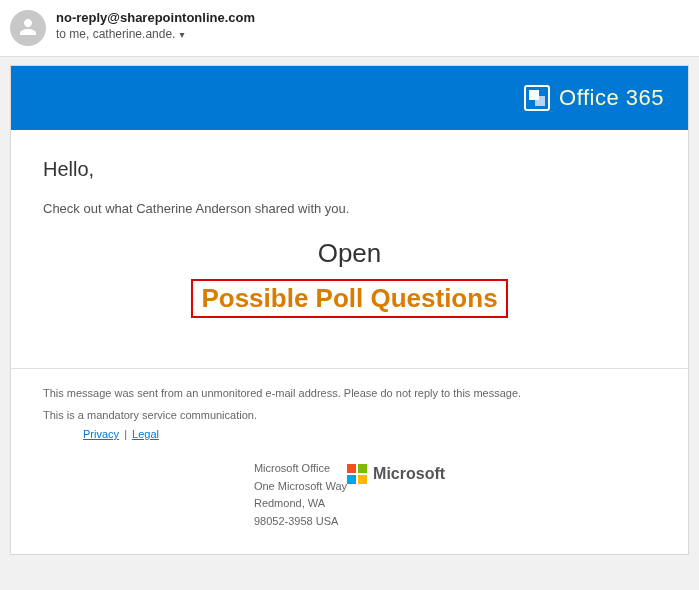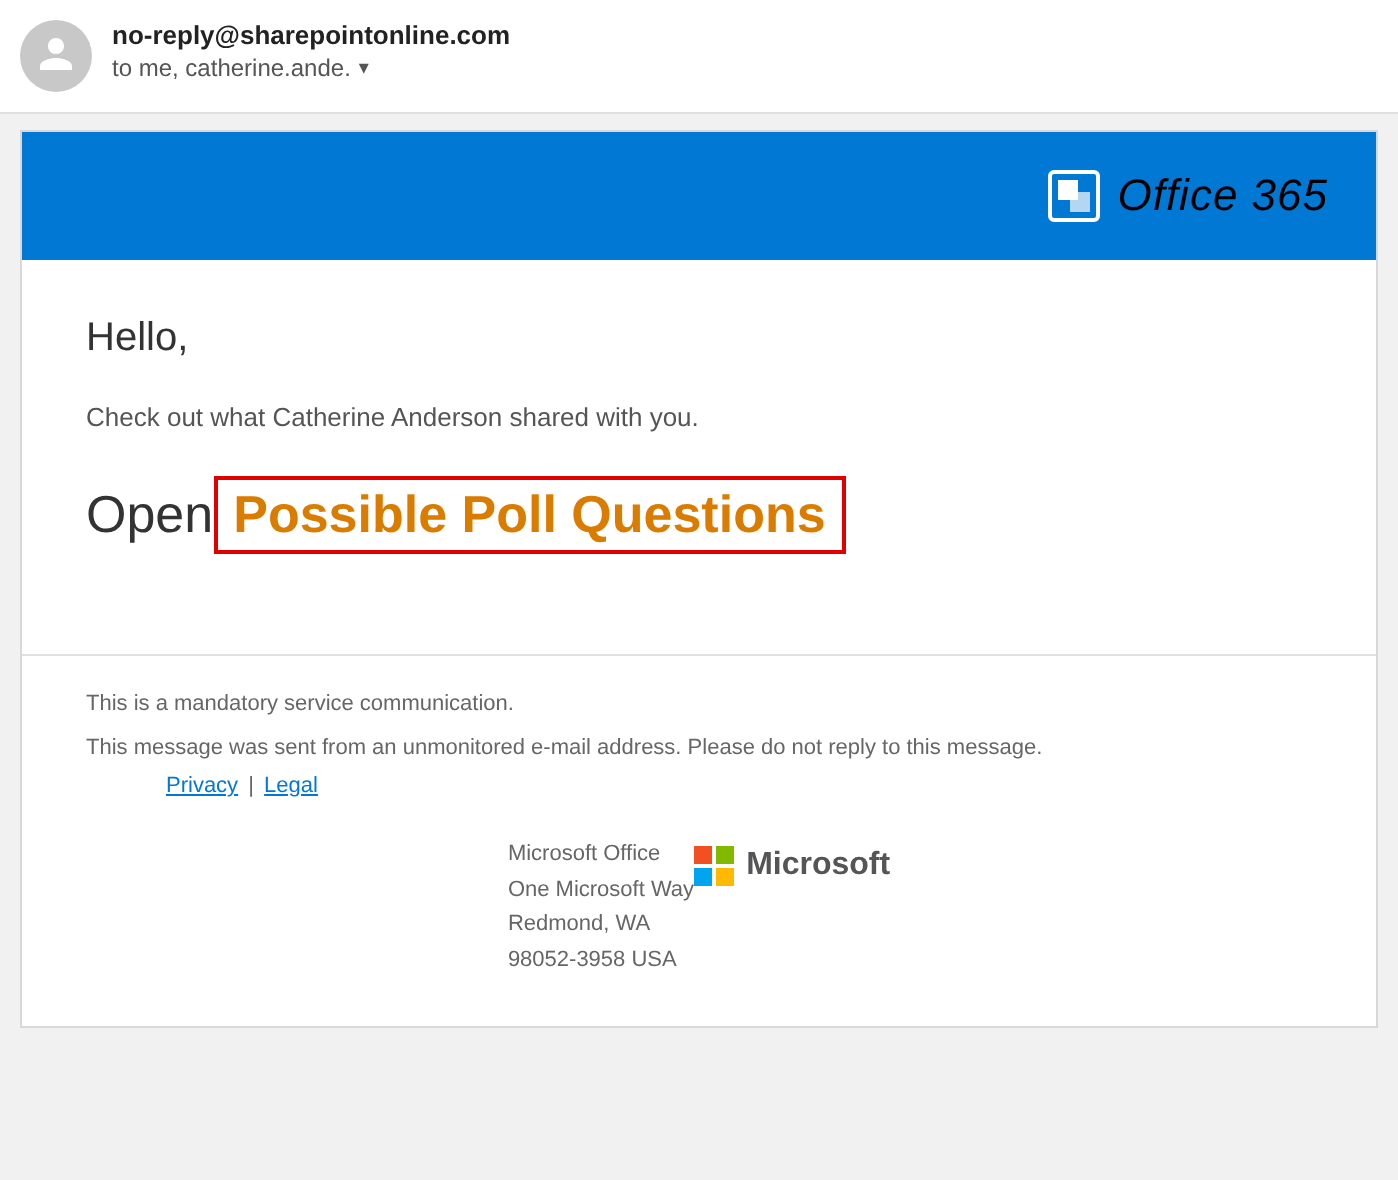--- a/index.html
+++ b/index.html
@@ -77,46 +77,46 @@
     .office-logo-container {
       display: flex;
       align-items: center;
       gap: 8px;
     }
     .office-icon {
       width: 28px;
       height: 28px;
     }
     .office-title {
-      color: #000000;
+      color: #fef9c3;
       font-size: 22px;
       font-weight: 300;
       letter-spacing: 0.5px;
-      font-style: italic;
     }
 
     
     .email-body {
       padding: 28px 32px 20px 32px;
     }
     .greeting {
       font-size: 20px;
       color: #333;
       margin-bottom: 20px;
     }
     .message-text {
       font-size: 13px;
       color: #555;
       margin-bottom: 22px;
     }
     .open-row {
       display: flex;
       align-items: center;
-      gap: 0;
+      gap: 10px;
       margin-bottom: 30px;
+      flex-direction: column;
     }
     .open-label {
       font-size: 26px;
       color: #333;
       font-weight: normal;
     }
     .doc-link {
       font-size: 26px;
       font-weight: bold;
       color: #d97c00;
@@ -231,22 +231,22 @@
     <div class="message-text">Check out what Catherine Anderson shared with you.</div>
     <div class="open-row">
       <span class="open-label">Open</span>
       <a class="doc-link">Possible Poll Questions</a>
     </div>
   </div>
 
   <hr class="divider">
 
   <div class="email-footer">
+    <p class="footer-text">This message was sent from an unmonitored e-mail address. Please do not reply to this message.</p>
     <p class="footer-text">This is a mandatory service communication.</p>
-    <p class="footer-text">This message was sent from an unmonitored e-mail address. Please do not reply to this message.</p>
     <div class="footer-links">
       <a>Privacy</a>
       <span> | </span>
       <a>Legal</a>
     </div>
     <div class="footer-bottom">
       <div class="footer-address">
         <div>Microsoft Office</div>
         <div>One Microsoft Way</div>
         <div>Redmond, WA</div>

